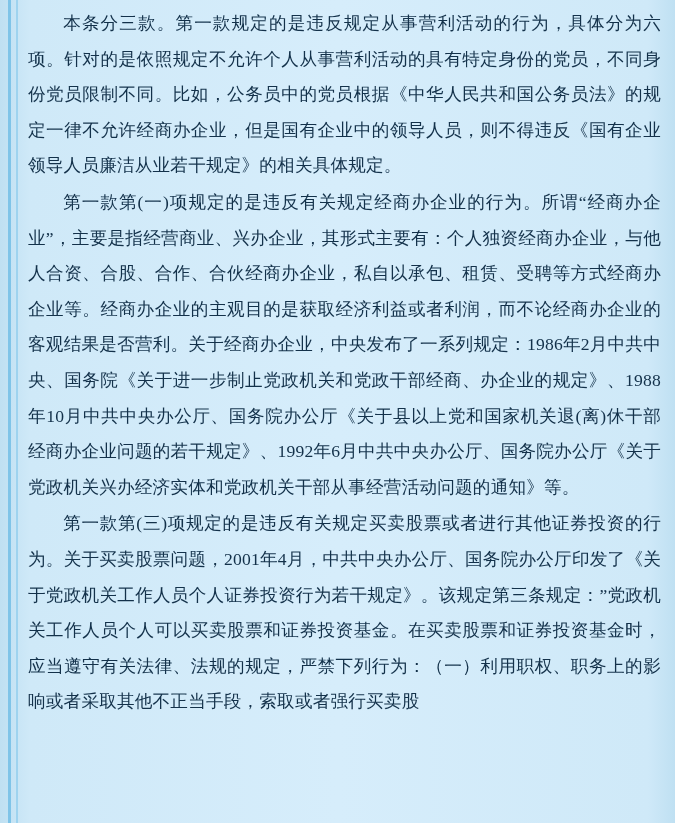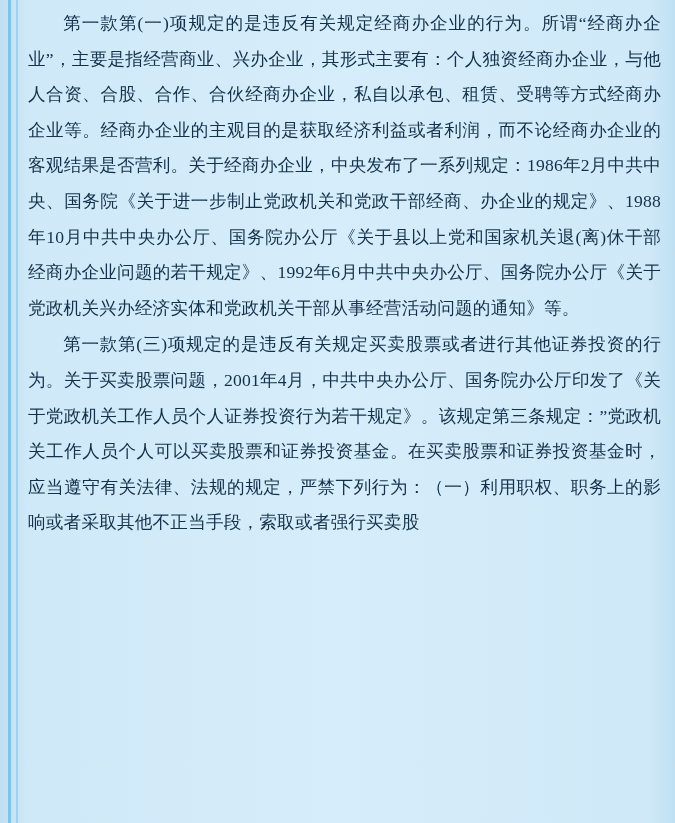--- a/index.html
+++ b/index.html
@@ -57,16 +57,17 @@
   }
 </style>
 </head>
 <body>
 
 <div class="page">
   <div class="rail rail-outer"></div>
   <div class="rail rail-inner"></div>
 
   <div class="content">
+    <p>本条分三款。第一款规定的是违反规定从事营利活动的行为，具体分为六项。针对的是依照规定不允许个人从事营利活动的具有特定身份的党员，不同身份党员限制不同。比如，公务员中的党员根据《中华人民共和国公务员法》的规定一律不允许经商办企业，但是国有企业中的领导人员，则不得违反《国有企业领导人员廉洁从业若干规定》的相关具体规定。</p>
     <p>第一款第(一)项规定的是违反有关规定经商办企业的行为。所谓“经商办企业”，主要是指经营商业、兴办企业，其形式主要有：个人独资经商办企业，与他人合资、合股、合作、合伙经商办企业，私自以承包、租赁、受聘等方式经商办企业等。经商办企业的主观目的是获取经济利益或者利润，而不论经商办企业的客观结果是否营利。关于经商办企业，中央发布了一系列规定：1986年2月中共中央、国务院《关于进一步制止党政机关和党政干部经商、办企业的规定》、1988年10月中共中央办公厅、国务院办公厅《关于县以上党和国家机关退(离)休干部经商办企业问题的若干规定》、1992年6月中共中央办公厅、国务院办公厅《关于党政机关兴办经济实体和党政机关干部从事经营活动问题的通知》等。</p>
     <p>第一款第(三)项规定的是违反有关规定买卖股票或者进行其他证券投资的行为。关于买卖股票问题，2001年4月，中共中央办公厅、国务院办公厅印发了《关于党政机关工作人员个人证券投资行为若干规定》。该规定第三条规定：”党政机关工作人员个人可以买卖股票和证券投资基金。在买卖股票和证券投资基金时，应当遵守有关法律、法规的规定，严禁下列行为：（一）利用职权、职务上的影响或者采取其他不正当手段，索取或者强行买卖股</p>
   </div>
 </div>
 
 </body></html>

